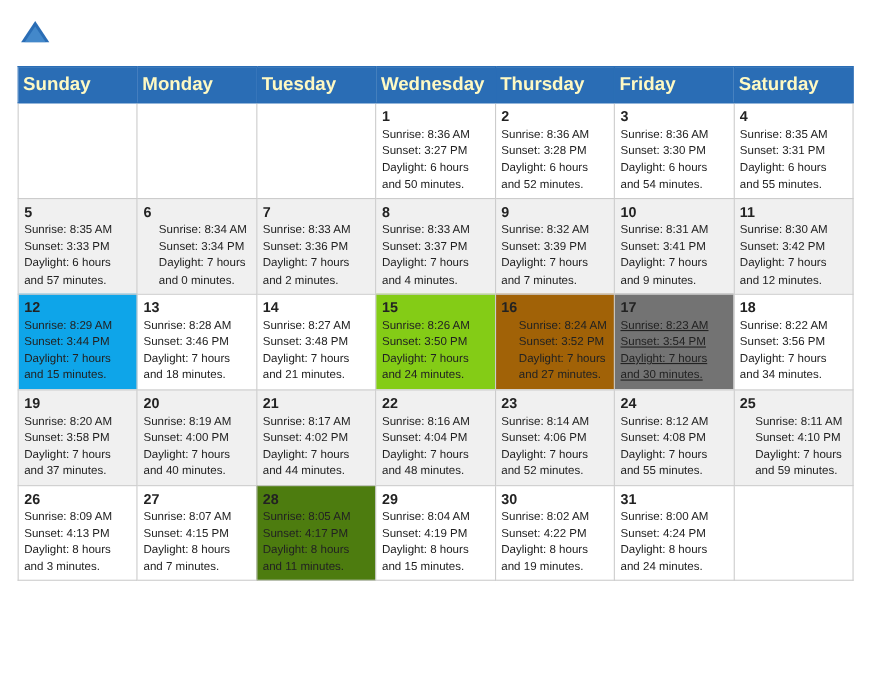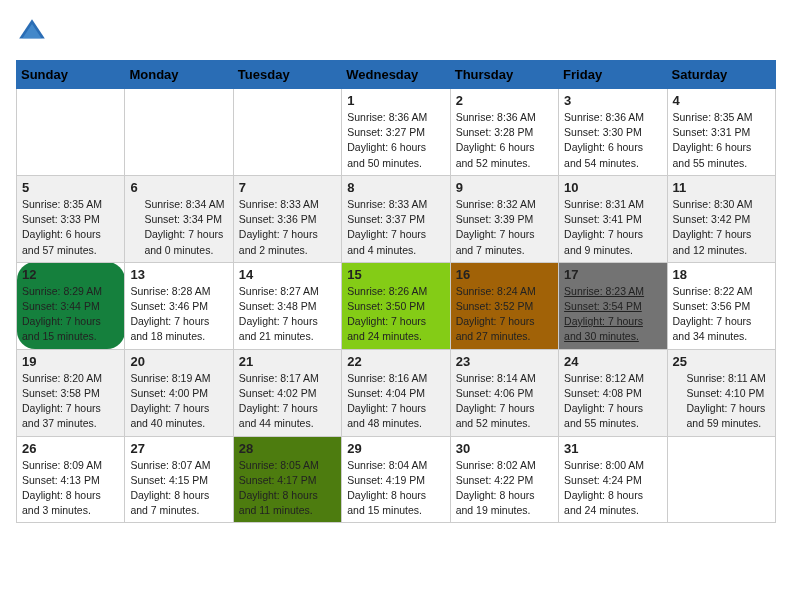--- a/index.html
+++ b/index.html
@@ -46,22 +46,22 @@
       font-size: 16px;
       color: #333;
     }
     .calendar {
       width: 100%;
       border-collapse: collapse;
       border: 1px solid #ccc;
     }
     .calendar th {
       background-color: #2a6db5;
-      color: #000000;
-      font-size: 13px;
+      color: #fef9c3;
+      font-size: 17px;
       font-weight: bold;
       padding: 6px 4px;
       text-align: left;
       border: 1px solid #2a6db5;
     }
     .calendar td {
       vertical-align: top;
       padding: 4px 5px;
       border: 1px solid #ccc;
       width: 108px;
@@ -205,21 +205,21 @@
         </td>
         <td style="background: rgb(240, 240, 240);">
           <span class="day-number">11</span>
           <div class="day-info" style="white-space: pre-line;">Sunrise: 8:30 AM
 Sunset: 3:42 PM
 Daylight: 7 hours
 and 12 minutes.</div>
         </td>
       </tr>
       <tr>
-        <td style="background: #15803d; border-radius: 18px;">
+        <td style="background: #0ea5e9;">
           <span class="day-number">12</span>
           <div class="day-info" style="white-space: pre-line;">Sunrise: 8:29 AM
 Sunset: 3:44 PM
 Daylight: 7 hours
 and 15 minutes.</div>
         </td>
         <td style="background: rgb(255, 255, 255);">
           <span class="day-number">13</span>
           <div class="day-info" style="white-space: pre-line;">Sunrise: 8:28 AM
 Sunset: 3:46 PM
@@ -235,21 +235,21 @@
         </td>
         <td style="background: #84cc16;">
           <span class="day-number">15</span>
           <div class="day-info" style="white-space: pre-line;">Sunrise: 8:26 AM
 Sunset: 3:50 PM
 Daylight: 7 hours
 and 24 minutes.</div>
         </td>
         <td style="background: #a16207;">
           <span class="day-number">16</span>
-          <div class="day-info" style="white-space: pre-line;">Sunrise: 8:24 AM
+          <div class="day-info" style="white-space: pre-line; margin-left: 16px;">Sunrise: 8:24 AM
 Sunset: 3:52 PM
 Daylight: 7 hours
 and 27 minutes.</div>
         </td>
         <td style="background: #737373;">
           <span class="day-number">17</span>
           <div class="day-info" style="white-space: pre-line; text-decoration: underline;">Sunrise: 8:23 AM
 Sunset: 3:54 PM
 Daylight: 7 hours
 and 30 minutes.</div>

